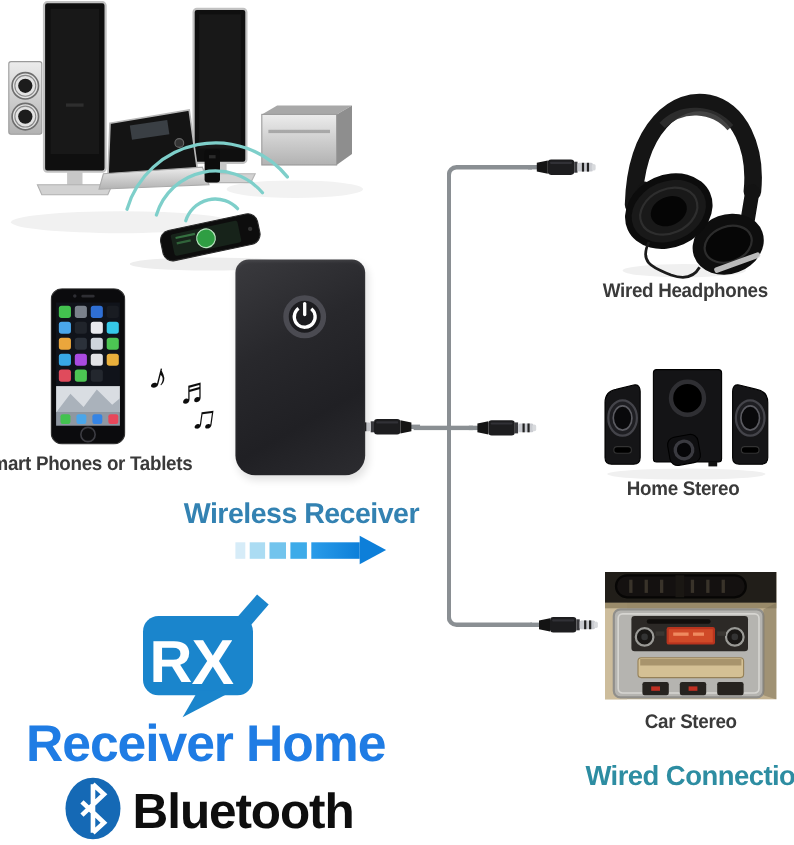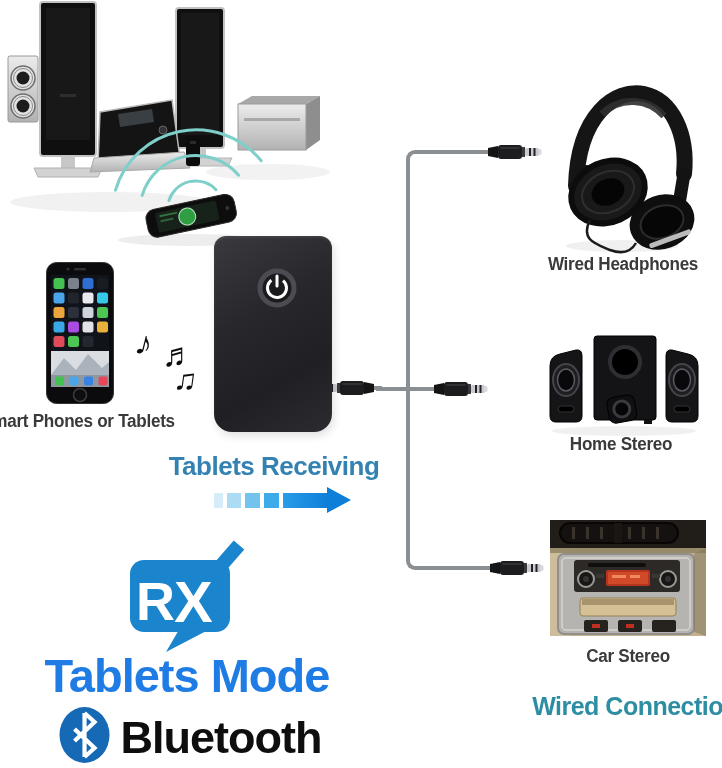--- a/index.html
+++ b/index.html
@@ -203,21 +203,21 @@
   </svg>
 
   <div class="adapter">
     <svg class="abs" style="left:33px;top:22px;" width="60" height="60" viewBox="0 0 60 60">
       <circle cx="30" cy="30" r="17" fill="rgba(18,18,22,.6)" stroke="#4b4b52" stroke-width="5"></circle>
       <circle cx="30" cy="30" r="9.5" fill="none" stroke="#ffffff" stroke-width="3" stroke-dasharray="47 13" transform="rotate(-51 30 30)"></circle>
       <line x1="30" y1="18" x2="30" y2="28" stroke="#ffffff" stroke-width="3" stroke-linecap="round"></line>
     </svg>
   </div>
 
-  <div class="caption-blue" style="left:274px;top:451px;">Tablets Receiving</div>
+  <div class="caption-blue" style="left:274px;top:451px;">Wireless Receiver</div>
 
   <div class="arrow-wrap">
     <div style="left:0;top:6px;width:9px;height:15px;background:#d6ecf8;"></div>
     <div style="left:13px;top:6px;width:14px;height:15px;background:#abdcf3;"></div>
     <div style="left:31px;top:6px;width:15px;height:15px;background:#72c4ed;"></div>
     <div style="left:50px;top:6px;width:15px;height:15px;background:#3dabe9;"></div>
     <div style="left:69px;top:6px;width:44px;height:15px;background:linear-gradient(90deg,#2a9ce9,#0d7fd9);"></div>
     <div style="left:113px;top:0;width:0;height:0;border-top:13.5px solid transparent;border-bottom:13.5px solid transparent;border-left:24px solid #0d7fd9;"></div>
   </div>
 
@@ -317,21 +317,21 @@
   <div class="caption-teal" style="left:635px;top:692px;">Wired Connection</div>
 
   <svg class="abs" style="left:122px;top:538px;" width="128" height="116" viewBox="0 0 128 116">
     <line x1="90" y1="38" x2="117" y2="7" stroke="#1a85cc" stroke-width="14"></line>
     <rect x="8" y="22" width="100" height="72" rx="14" fill="#1a85cc"></rect>
     <polygon points="58,90 90,90 44,114" fill="#1a85cc"></polygon>
     <text x="14" y="82" font-family="Liberation Sans, sans-serif" font-size="54" font-weight="bold" fill="#ffffff">R</text>
     <text x="52" y="84" font-family="Liberation Sans, sans-serif" font-size="58" font-weight="bold" fill="#ffffff">X</text>
   </svg>
 
-  <div class="title-mode" style="left:187px;top:648px;">Tablets Mode</div>
+  <div class="title-mode" style="left:187px;top:648px;">Receiver Home</div>
 
   <div class="bt-row" style="left:190px;top:706px;">
     <svg width="52" height="58" viewBox="0 0 52 58">
       <ellipse cx="26" cy="29" rx="25" ry="28" fill="#1569b5"></ellipse>
       <path d="M26,7 L26,51 M26,7 L36,16 L16,35 M16,23 L36,42 L26,51" fill="none" stroke="#ffffff" stroke-width="4.2"></path>
     </svg>
     <span class="bt-text">Bluetooth</span>
   </div>
 
 </div>

